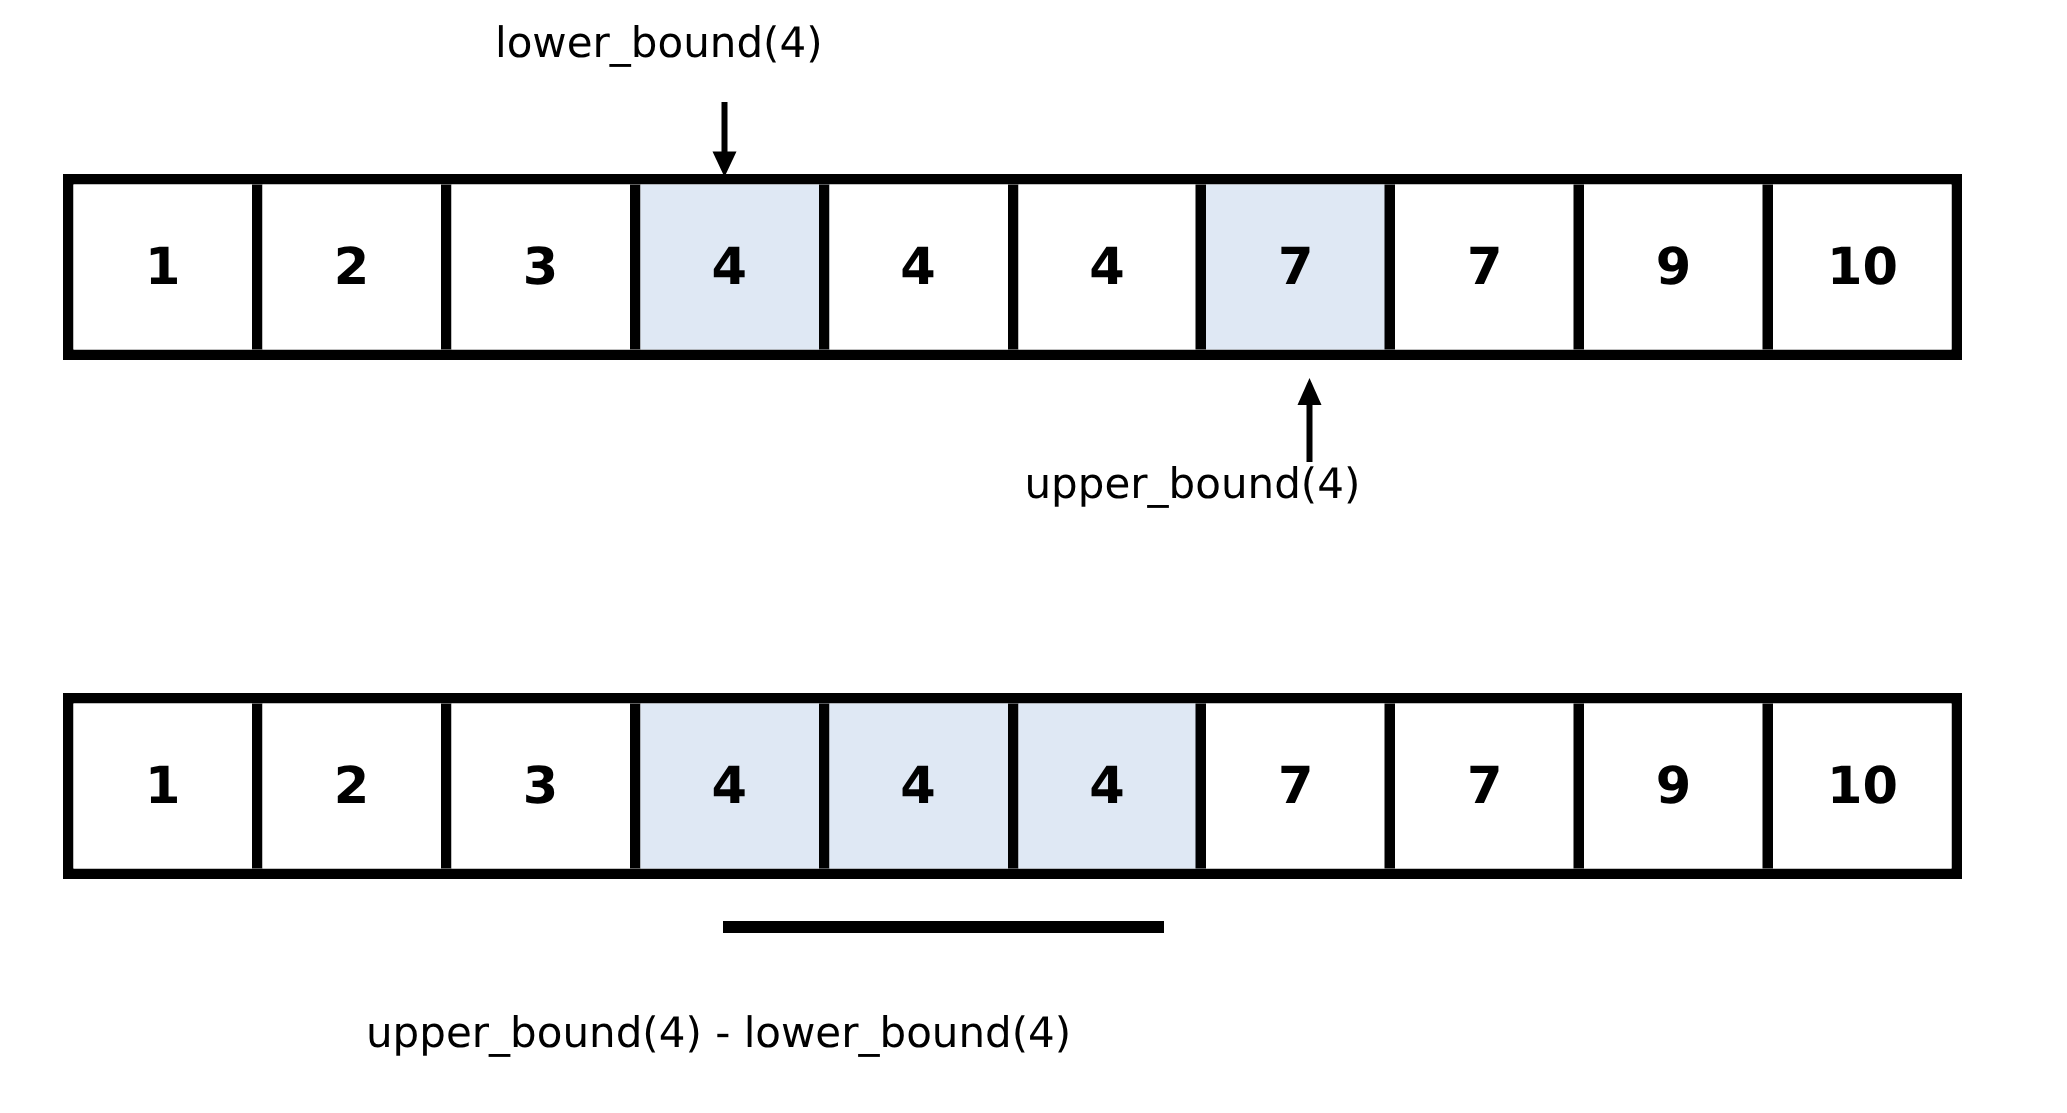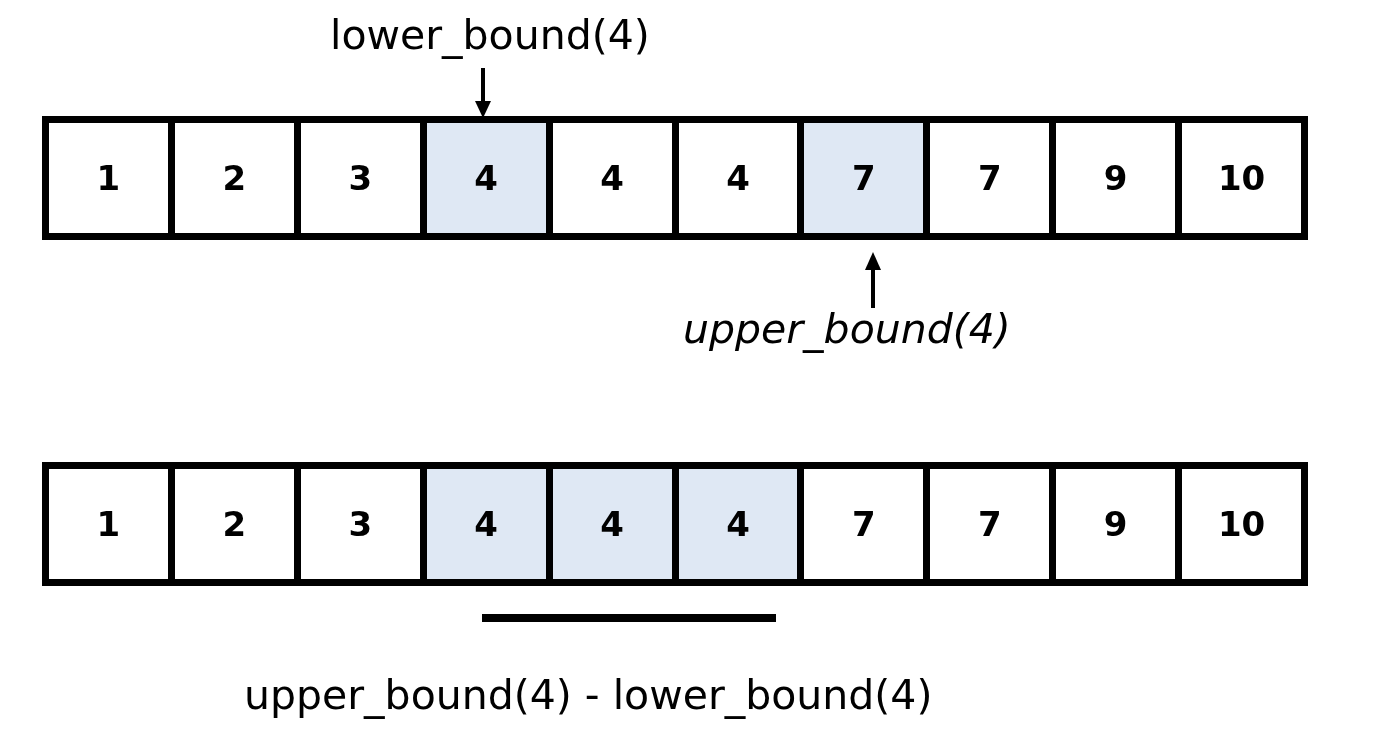--- a/index.html
+++ b/index.html
@@ -50,21 +50,21 @@
     font-weight: bold;
     line-height: 1;
     letter-spacing: 0px;
     color: #000000;
     user-select: none;
   }
 
   
   .label {
     position: absolute;
-    font-size: 41px;
+    font-size: 28px;
     line-height: 1.05;
     white-space: nowrap;
     color: #000000;
     text-align: center;
   }
 
   
   .arrow {
     position: absolute;
   }
@@ -126,21 +126,21 @@
       </div>
     </div>
 
   <div class="arrow" style="left:858px; top:250px; width:30px; height:58px;">
     <svg width="30" height="58" viewBox="0 0 30 58">
       <line x1="15" y1="58" x2="15" y2="14" stroke="#000000" stroke-width="4"></line>
       <polygon points="15,2 7,20 23,20" fill="#000000"></polygon>
     </svg>
   </div>
 
-  <div class="label" style="left:683px; top:308px;font-style:italic;">upper_bound(4)</div>
+  <div class="label" style="left:683px; top:308px;">upper_bound(4)</div>
 
   <div class="array" id="bottom-array" style="left:42px; top:462px; width:1266px; height:124px;">
       <div class="cell">
         <span class="cell-value">1</span>
       </div>
       <div class="cell">
         <span class="cell-value">2</span>
       </div>
       <div class="cell">
         <span class="cell-value">3</span>

